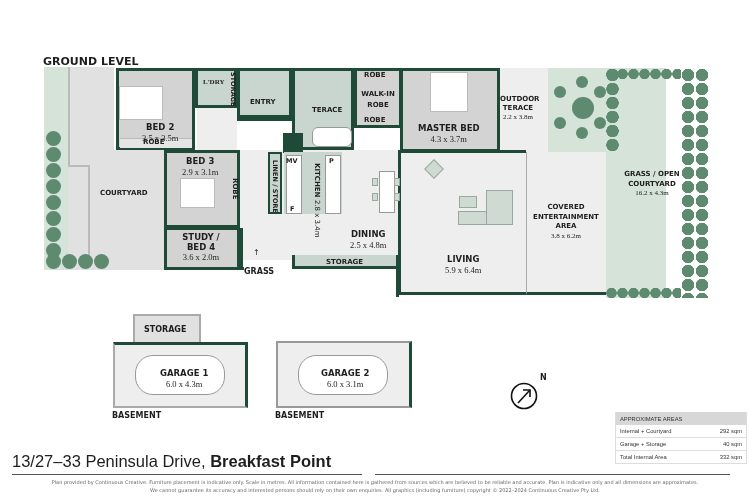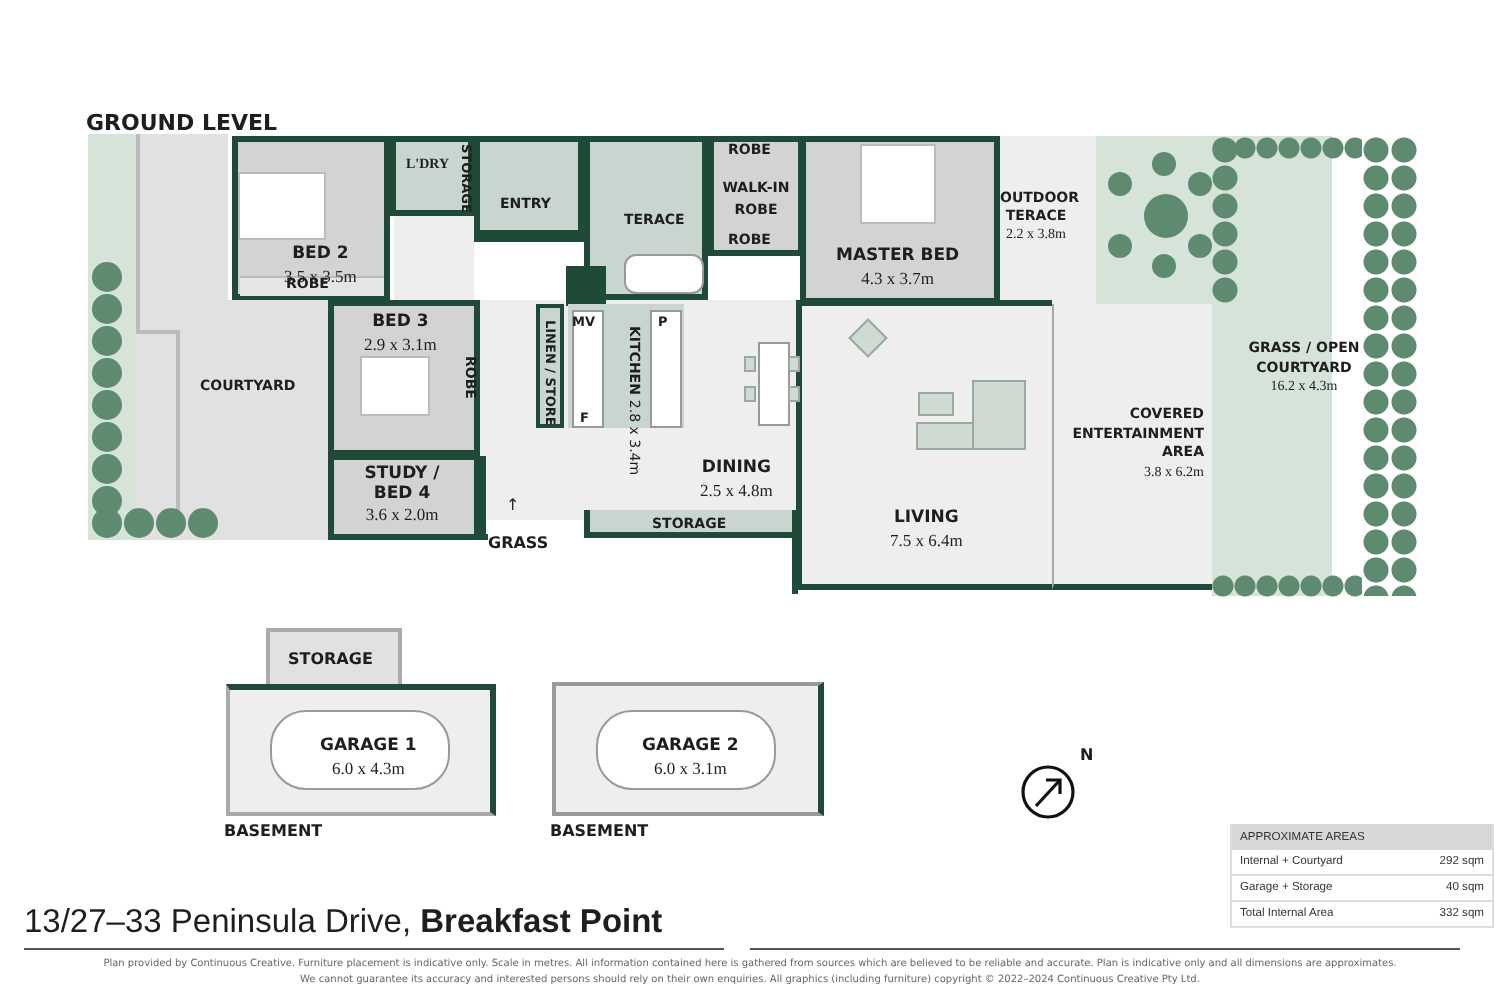--- a/index.html
+++ b/index.html
@@ -137,23 +137,23 @@
   <div class="furn" style="left:372px;top:178px;width:6px;height:8px;"></div>
   <div class="furn" style="left:372px;top:193px;width:6px;height:8px;"></div>
   <div class="furn" style="left:394px;top:178px;width:6px;height:8px;"></div>
   <div class="furn" style="left:394px;top:193px;width:6px;height:8px;"></div>
   <div class="lbl" style="left:350px;top:229px;"><span>DINING</span><span class="sub">2.5 x 4.8m</span></div>
 
   <div class="furn" style="left:427px;top:162px;width:14px;height:14px;transform:rotate(45deg);"></div>
   <div class="furn" style="left:458px;top:211px;width:55px;height:14px;"></div>
   <div class="furn" style="left:486px;top:190px;width:27px;height:35px;"></div>
   <div class="furn" style="left:459px;top:196px;width:18px;height:12px;"></div>
-  <div class="lbl" style="left:445px;top:254px;"><span>LIVING</span><span class="sub">7.5 x 6.4m</span></div>
-
-  <div class="lbl" style="left:530px;top:203px;font-size:7px;width:72px;white-space:normal;line-height:9.5px;text-align:right;"><span>COVERED ENTERTAINMENT AREA</span><span class="sub" style="font-size:7px;">3.8 x 6.2m</span></div>
+  <div class="lbl" style="left:445px;top:254px;"><span>LIVING</span><span class="sub">5.9 x 6.4m</span></div>
+
+  <div class="lbl" style="left:530px;top:203px;font-size:7px;width:72px;white-space:normal;line-height:9.5px;"><span>COVERED ENTERTAINMENT AREA</span><span class="sub" style="font-size:7px;">3.8 x 6.2m</span></div>
 
   <div class="room wet" style="left:294px;top:255px;width:104px;height:14px;border-bottom:3px solid #1f4a38;"></div>
   <div class="lbl" style="left:326px;top:257px;font-size:7px;">STORAGE</div>
 
   <div class="abs" style="left:253px;top:248px;font-size:8px;">↑</div>
   <div class="lbl" style="left:244px;top:266px;font-size:8px;">GRASS</div>
 
   <div class="wall" style="left:164px;top:267px;width:80px;height:3px;"></div>
   <div class="wall" style="left:240px;top:228px;width:3px;height:42px;"></div>
   <div class="wall" style="left:292px;top:255px;width:3px;height:14px;"></div>

